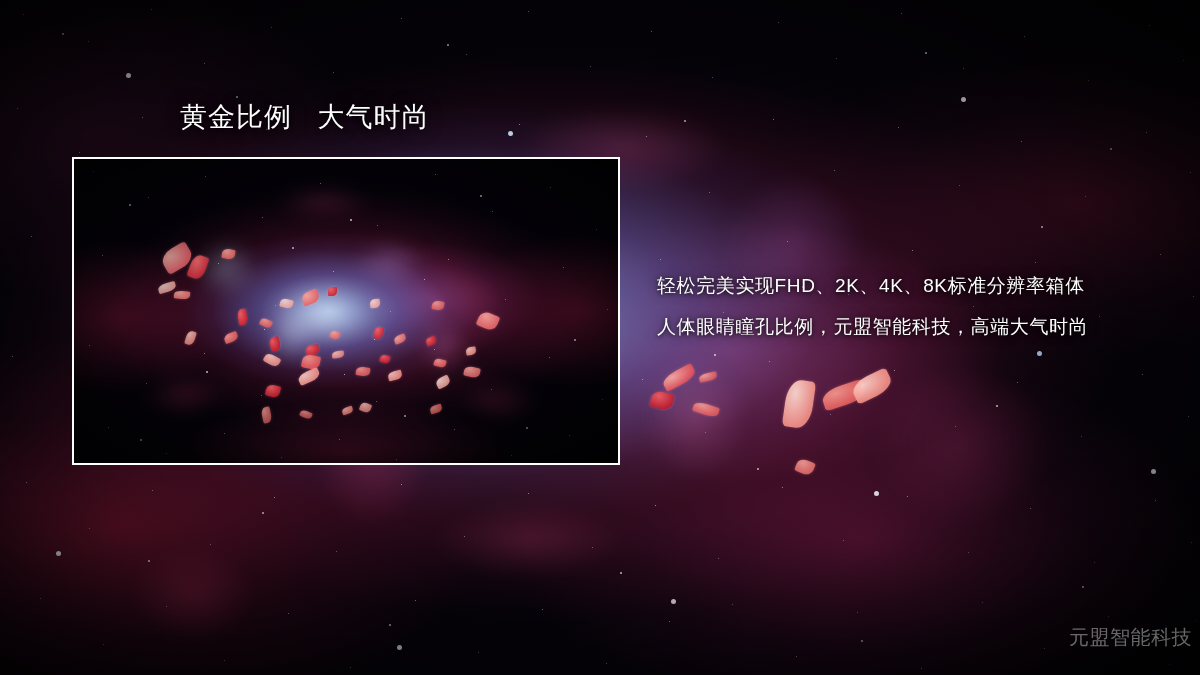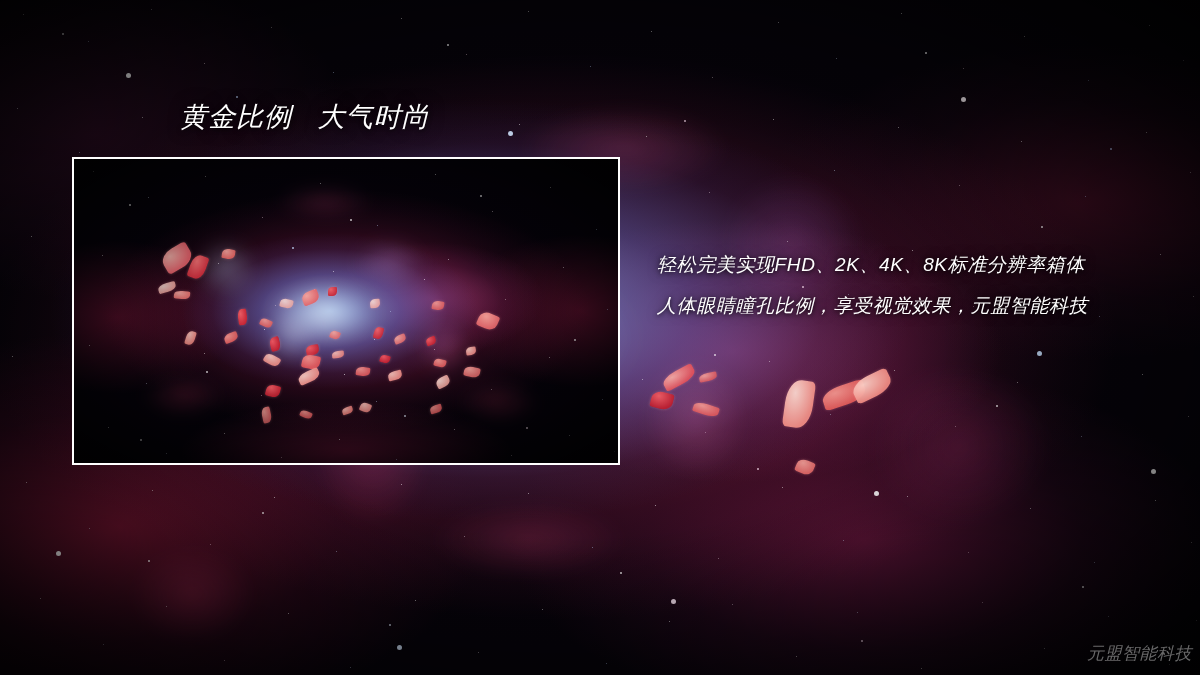--- a/index.html
+++ b/index.html
@@ -13,21 +13,20 @@
     overflow: hidden;
     font-family: "Liberation Sans", "DejaVu Sans", sans-serif;
   }
 
   #slide {
     position: relative;
     width: 1200px;
     height: 675px;
     overflow: hidden;
     background: #08040a;
-    font-style: italic;
   }
 
   
   .bg-layer {
     position: absolute;
     inset: 0;
     pointer-events: none;
   }
 
   
@@ -253,38 +252,38 @@
   .petal {
     position: absolute;
     border-radius: 50% 14% 50% 14%;
     pointer-events: none;
   }
 
   
   .body-text {
     position: absolute;
     left: 657px;
-    top: 244px;
+    top: 265px;
     width: 520px;
   }
   .body-line {
     font-size: 19px;
     line-height: 41px;
     color: #ffffff;
     letter-spacing: .6px;
     white-space: pre;
     text-shadow: 0 1px 4px rgba(0,0,0,.85), 0 0 12px rgba(0,0,0,.6);
   }
 
   
   .watermark {
     position: absolute;
     right: 8px;
-    bottom: 10px;
-    font-size: 17px;
+    bottom: 24px;
+    font-size: 20px;
     letter-spacing: .5px;
     color: rgba(178,178,178,0.58);
     white-space: pre;
   }
 </style>
 </head>
 <body>
 
 <div id="slide">
 
@@ -356,18 +355,18 @@
           <div class="petal" style="left: 390px; top: 208px; width: 16px; height: 10px; opacity: 0.92; transform: rotate(12deg); background: radial-gradient(at 32% 28%, rgb(244, 163, 156) 0%, rgb(227, 106, 107) 72%, rgb(227, 106, 107) 100%); box-shadow: rgba(255, 170, 170, 0.35) 0px 0px 3px;"></div>
           <div class="petal" style="left: 356px; top: 246px; width: 12px; height: 8px; opacity: 0.9; transform: rotate(-16deg); background: radial-gradient(at 32% 28%, rgb(242, 148, 142) 0%, rgb(224, 90, 93) 72%, rgb(224, 90, 93) 100%); box-shadow: rgba(255, 170, 170, 0.35) 0px 0px 3px;"></div>
           <div class="petal" style="left: 286px; top: 244px; width: 11px; height: 9px; opacity: 0.88; transform: rotate(22deg); background: radial-gradient(at 32% 28%, rgb(246, 191, 183) 0%, rgb(236, 136, 130) 72%, rgb(236, 136, 130) 100%); box-shadow: rgba(255, 170, 170, 0.35) 0px 0px 3px;"></div>
         </div>
       <div class="ph-vig"></div>
     </div>
   </div>
 
   <div class="body-text">
     <div class="body-line">轻松完美实现FHD、2K、4K、8K标准分辨率箱体</div>
-    <div class="body-line">人体眼睛瞳孔比例，享受视觉效果，元盟智能科技</div>
+    <div class="body-line">人体眼睛瞳孔比例，元盟智能科技，高端大气时尚</div>
   </div>
 
   <div class="watermark">元盟智能科技</div>
 
 </div>
 
 </body></html>

